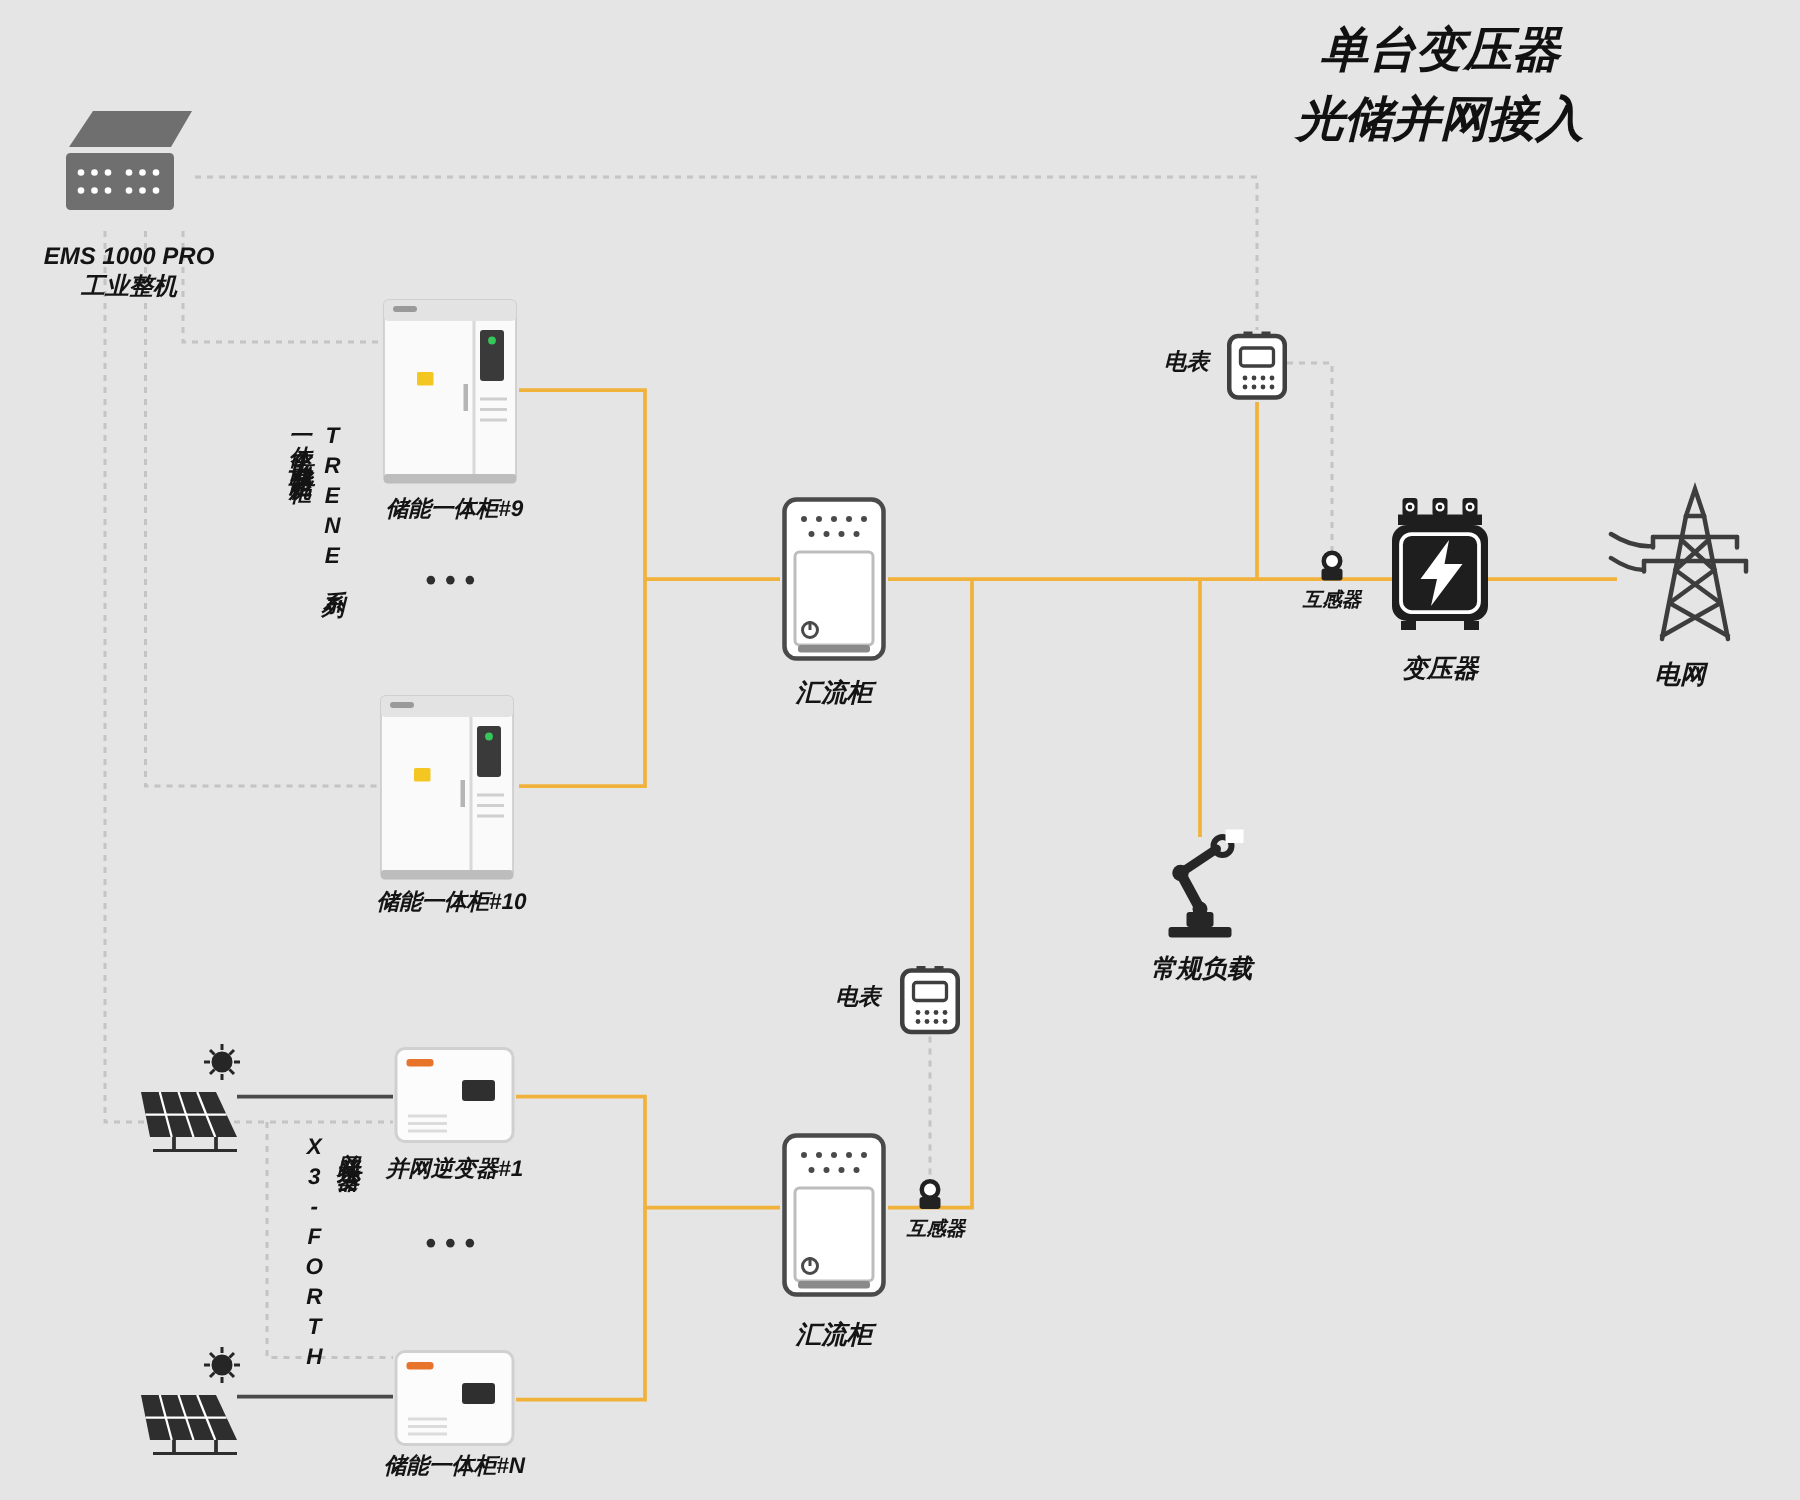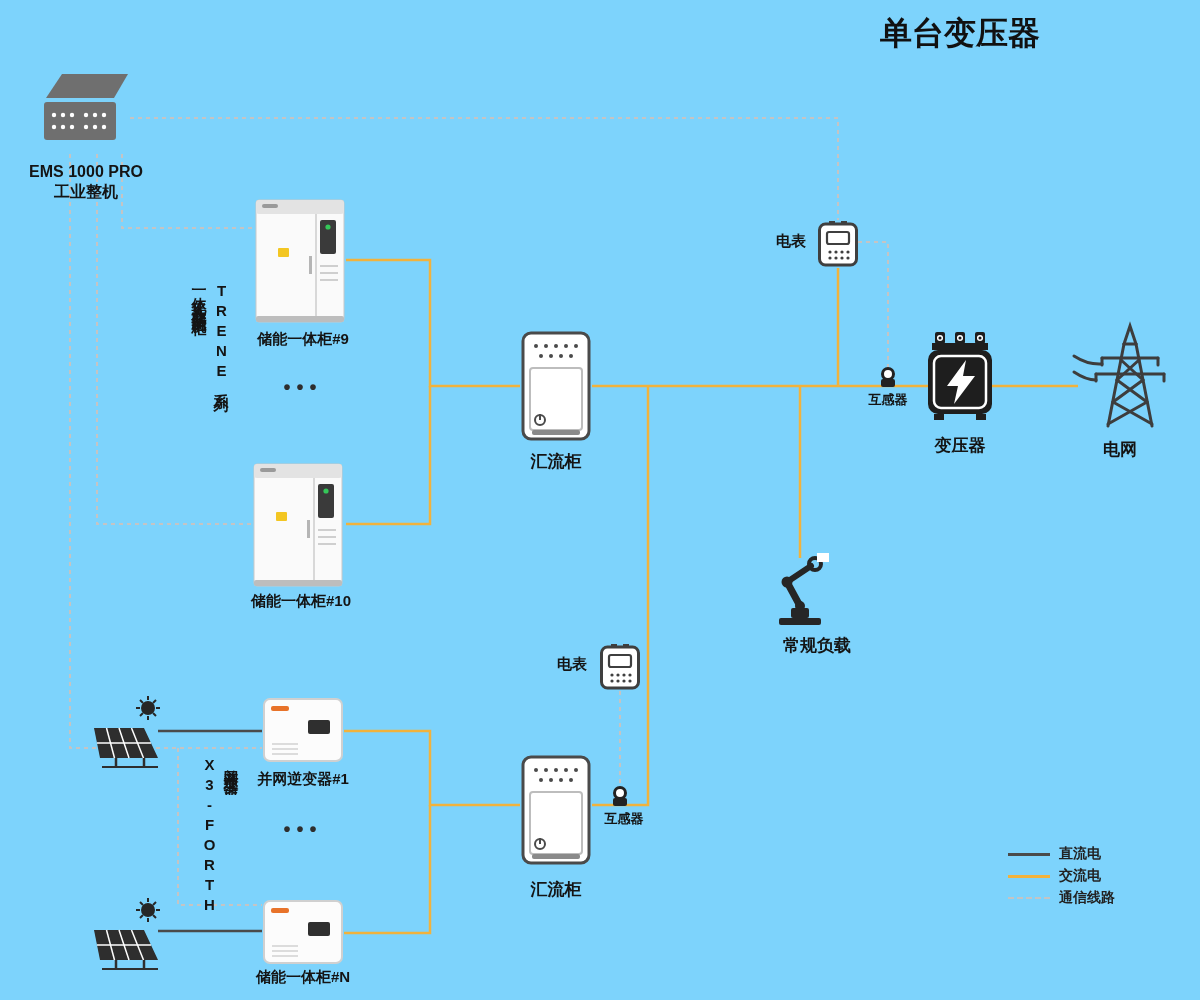--- a/index.html
+++ b/index.html
@@ -1,20 +1,20 @@
 <!DOCTYPE html>
 <html style="--ac: #F1B23C; --dc: #4A4A4A; --comm: #C4C4C4;"><head>
 <meta charset="utf-8">
 <style>
   :root{
     --ac:#F1B23C; --dc:#4A4A4A; --comm:#C4C4C4;
   }
   html,body{margin:0;padding:0;background:#ffffff;}
   body{font-family:"Liberation Sans","DejaVu Sans",sans-serif;color:#141414;}
-  .canvas{position:relative;width:1200px;height:1000px;background:#7dd3fc;overflow:hidden;}
+  .canvas{position:relative;width:1200px;height:1000px;background:#e5e5e5;overflow:hidden;font-style:italic;}
   .abs{position:absolute;}
   svg{display:block;}
   .lines{position:absolute;left:0;top:0;pointer-events:none;}
   .g-comm path{stroke:var(--comm);stroke-width:2;fill:none;stroke-dasharray:4 4;}
   .g-ac path{stroke:var(--ac);stroke-width:2.5;fill:none;}
   .g-dc path{stroke:var(--dc);stroke-width:2.5;fill:none;}
   .label{position:absolute;font-weight:700;font-size:15px;color:#141414;white-space:nowrap;}
   .label.center{transform:translateX(-50%);}
   .label.big{font-size:17px;}
   .label.small{font-size:13px;}
@@ -62,20 +62,21 @@
       <path d="M344,933 H430 V805"></path>
     </g>
     <g class="g-dc">
       <path d="M158,731 H262"></path>
       <path d="M158,931 H262"></path>
     </g>
   </svg>
 
   <div class="title">
     <div>单台变压器</div>
+    <div>光储并网接入</div>
   </div>
 
   <div class="abs" style="left:38px;top:68px;">
     <svg width="92" height="86" viewBox="0 0 92 86">
       <polygon points="8,30 24,6 90,6 76,30" fill="#6f6f6f"></polygon>
       <rect x="6" y="34" width="72" height="38" rx="3" fill="#6f6f6f"></rect>
       <g fill="#ffffff">
         <circle cx="16" cy="47" r="2.2"></circle>
           <circle cx="25" cy="47" r="2.2"></circle>
           <circle cx="34" cy="47" r="2.2"></circle>
@@ -246,21 +247,21 @@
       <circle cx="48" cy="12" r="6" fill="none" stroke="#262626" stroke-width="4"></circle>
       <rect x="50" y="1" width="12" height="9" fill="#ffffff"></rect>
       <line x1="20" y1="30" x2="44" y2="14" stroke="#262626" stroke-width="6" stroke-linecap="round"></line>
       <line x1="33" y1="54" x2="20" y2="30" stroke="#262626" stroke-width="7" stroke-linecap="round"></line>
       <circle cx="20" cy="30" r="5.5" fill="#262626"></circle>
       <circle cx="33" cy="54" r="5" fill="#262626"></circle>
       <rect x="24" y="56" width="18" height="10" rx="2" fill="#262626"></rect>
       <rect x="12" y="66" width="42" height="7" rx="2" fill="#262626"></rect>
     </svg>
   </div>
-  <div class="label center big" style="left:801px;top:634px;margin-left:16px;">常规负载</div>
+  <div class="label center big" style="left:801px;top:634px;">常规负载</div>
 
   <div class="abs" style="left:599px;top:643px;">
     <svg width="42" height="48" viewBox="0 0 42 48">
       <rect x="12" y="1" width="6" height="6" fill="#3f3f3f"></rect>
         <rect x="24" y="1" width="6" height="6" fill="#3f3f3f"></rect>
       <rect x="2.5" y="4" width="37" height="41" rx="6" fill="#ffffff" stroke="#3f3f3f" stroke-width="3"></rect>
       <rect x="10" y="12" width="22" height="12" rx="2" fill="none" stroke="#3f3f3f" stroke-width="2.2"></rect>
       <g fill="#3f3f3f">
         <circle cx="13" cy="32" r="1.6"></circle>
           <circle cx="19" cy="32" r="1.6"></circle>
@@ -389,28 +390,14 @@
       <rect x="46" y="24" width="22" height="14" rx="2" fill="#2f2f2f"></rect>
       <g stroke="#dcdcdc" stroke-width="2">
         <line x1="10" y1="48" x2="36" y2="48"></line>
           <line x1="10" y1="53" x2="36" y2="53"></line>
         <line x1="10" y1="58" x2="36" y2="58"></line>
       </g>
     </svg>
   </div>
   <div class="label center" style="left:303px;top:968px;">储能一体柜#N</div>
 
-  <div class="legend">
-    <div class="legend-row">
-      <span class="sample dc"></span>
-      <span class="legend-label">直流电</span>
-    </div>
-    <div class="legend-row">
-      <span class="sample ac"></span>
-      <span class="legend-label">交流电</span>
-    </div>
-    <div class="legend-row">
-      <span class="sample comm"></span>
-      <span class="legend-label">通信线路</span>
-    </div>
-  </div>
 
 </div>
 
 </body></html>

